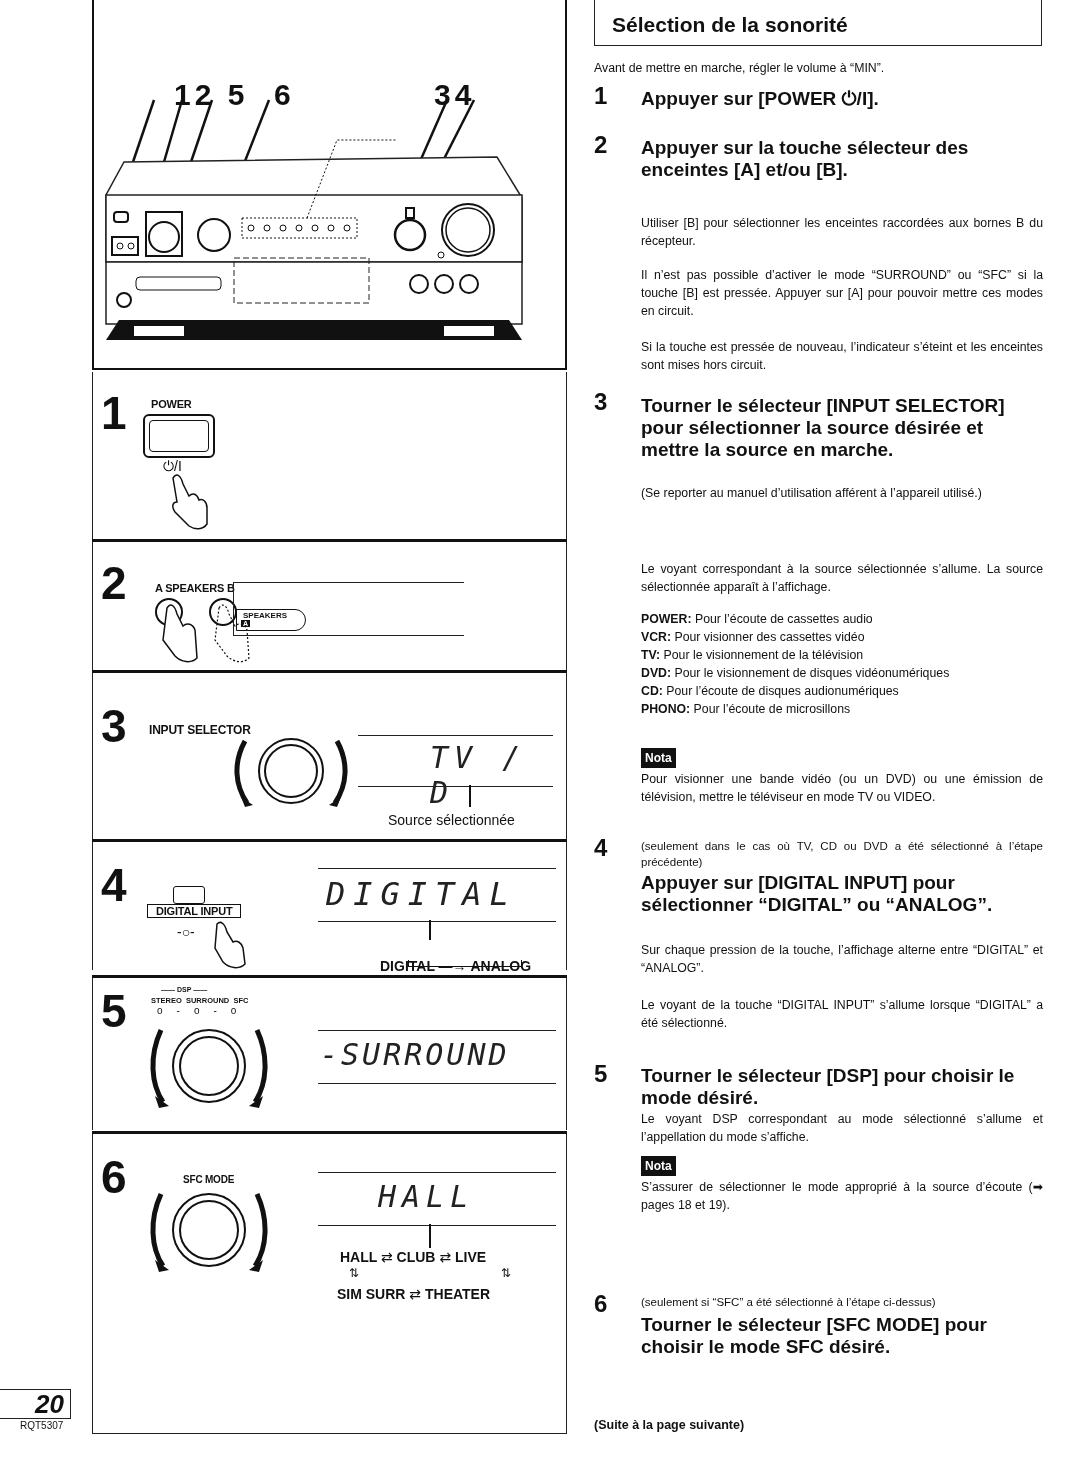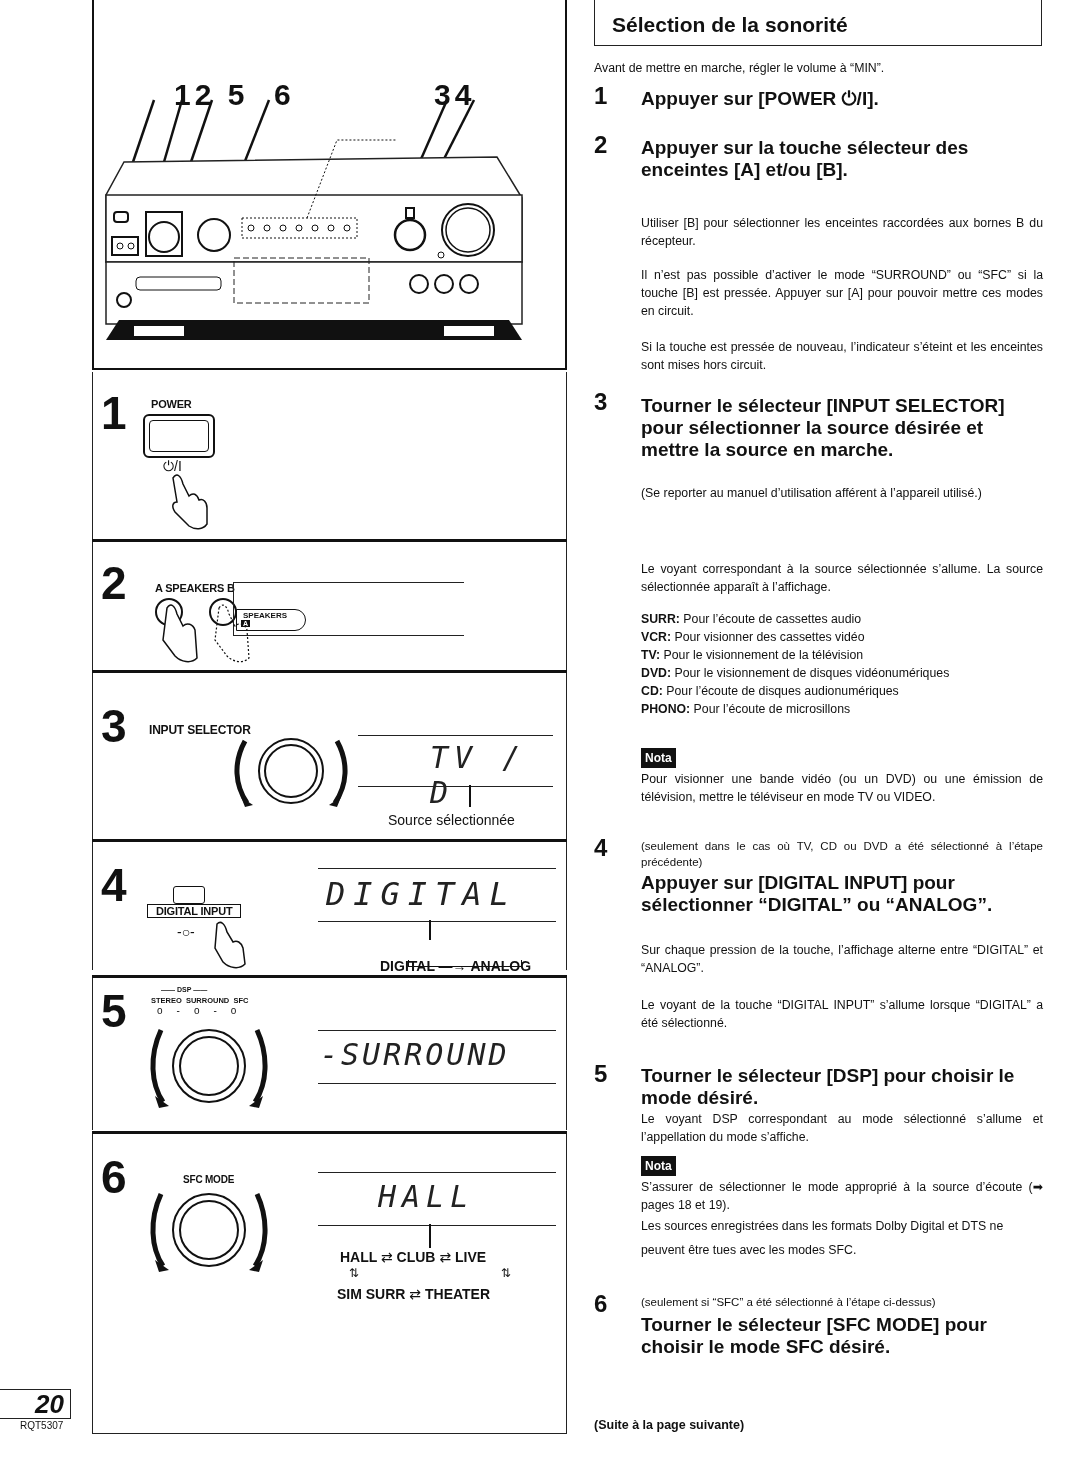--- a/index.html
+++ b/index.html
@@ -236,21 +236,21 @@
 <div class="rhead" style="top:137px;width:390px;">Appuyer sur la touche sélecteur des enceintes [A] et/ou [B].</div>
 <div class="rtext" style="top:214px;">Utiliser [B] pour sélectionner les enceintes raccordées aux bornes B du récepteur.</div>
 <div class="rtext" style="top:266px;">Il n’est pas possible d’activer le mode “SURROUND” ou “SFC” si la touche [B] est pressée. Appuyer sur [A] pour pouvoir mettre ces modes en circuit.</div>
 <div class="rtext" style="top:338px;">Si la touche est pressée de nouveau, l’indicateur s’éteint et les enceintes sont mises hors circuit.</div>
 
 <div class="rnum" style="top:388px;">3</div>
 <div class="rhead" style="top:395px;width:395px;">Tourner le sélecteur [INPUT SELECTOR] pour sélectionner la source désirée et mettre la source en marche.</div>
 <div class="rtext" style="top:484px;">(Se reporter au manuel d’utilisation afférent à l’appareil utilisé.)</div>
 <div class="rtext" style="top:560px;">Le voyant correspondant à la source sélectionnée s’allume. La source sélectionnée apparaît à l’affichage.</div>
 <div class="rtext srcline" style="top:610px;text-align:left;">
-  <div><b>SURR:</b><span> Pour l’écoute de cassettes audio</span></div>
+  <div><b>POWER:</b><span> Pour l’écoute de cassettes audio</span></div>
   <div><b>VCR:</b><span> Pour visionner des cassettes vidéo</span></div>
   <div><b>TV:</b><span> Pour le visionnement de la télévision</span></div>
   <div><b>DVD:</b><span> Pour le visionnement de disques vidéonumériques</span></div>
   <div><b>CD:</b><span> Pour l’écoute de disques audionumériques</span></div>
   <div><b>PHONO:</b><span> Pour l’écoute de microsillons</span></div>
 </div>
 <div class="rtext" style="top:748px;">
   <span class="nota">Nota</span><br>
   <span>Pour visionner une bande vidéo (ou un DVD) ou une émission de télévision, mettre le téléviseur en mode TV ou VIDEO.</span>
 </div>
@@ -260,20 +260,19 @@
 <div class="rhead" style="top:872px;width:395px;line-height:22px;">Appuyer sur [DIGITAL INPUT] pour sélectionner “DIGITAL” ou “ANALOG”.</div>
 <div class="rtext" style="top:941px;">Sur chaque pression de la touche, l’affichage alterne entre “DIGITAL” et “ANALOG”.</div>
 <div class="rtext" style="top:996px;">Le voyant de la touche “DIGITAL INPUT” s’allume lorsque “DIGITAL” a été sélectionné.</div>
 
 <div class="rnum" style="top:1060px;">5</div>
 <div class="rhead" style="top:1065px;width:390px;">Tourner le sélecteur [DSP] pour choisir le mode désiré.</div>
 <div class="rtext" style="top:1110px;">Le voyant DSP correspondant au mode sélectionné s’allume et l’appellation du mode s’affiche.</div>
 <div class="rtext" style="top:1156px;text-align:left;">
   <span class="nota">Nota</span>
   <div style="text-align:justify;">S’assurer de sélectionner le mode approprié à la source d’écoute (➡ pages 18 et 19).</div>
-  <div style="line-height:24px;">Les sources enregistrées dans les formats Dolby Digital et DTS ne peuvent être tues avec les modes SFC.</div>
 </div>
 
 <div class="rnum" style="top:1290px;">6</div>
 <div class="abs" style="left:641px;top:1296px;font-size:11.5px;">(seulement si “SFC” a été sélectionné à l’étape ci-dessus)</div>
 <div class="rhead" style="top:1314px;width:380px;">Tourner le sélecteur [SFC MODE] pour choisir le mode SFC désiré.</div>
 
 <div class="abs" style="left:594px;top:1418px;font-weight:bold;font-size:12.5px;">(Suite à la page suivante)</div>
 
 </body></html>

